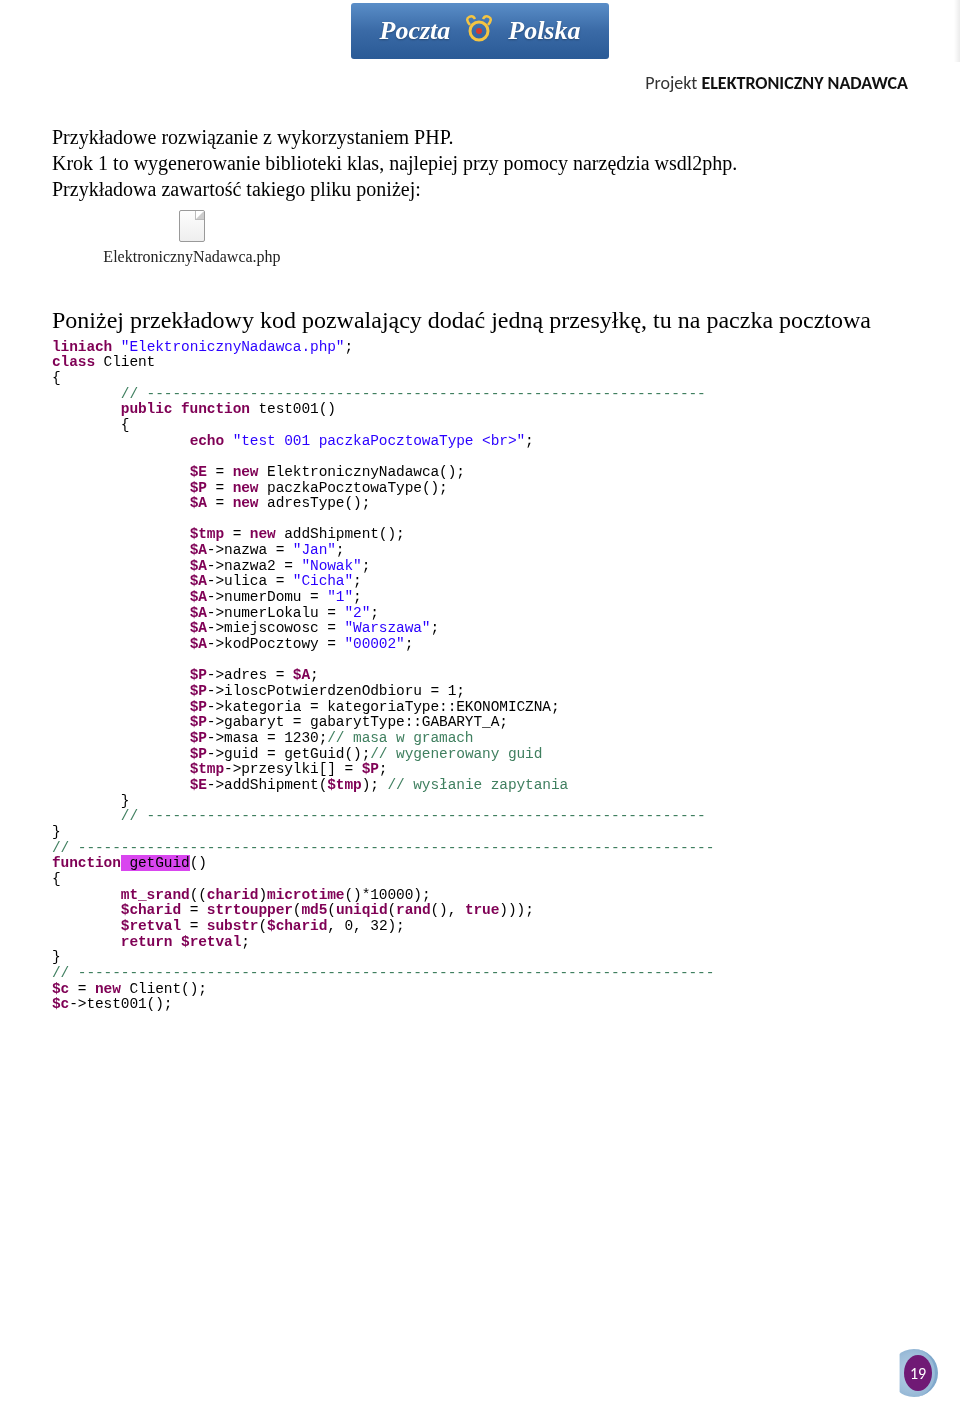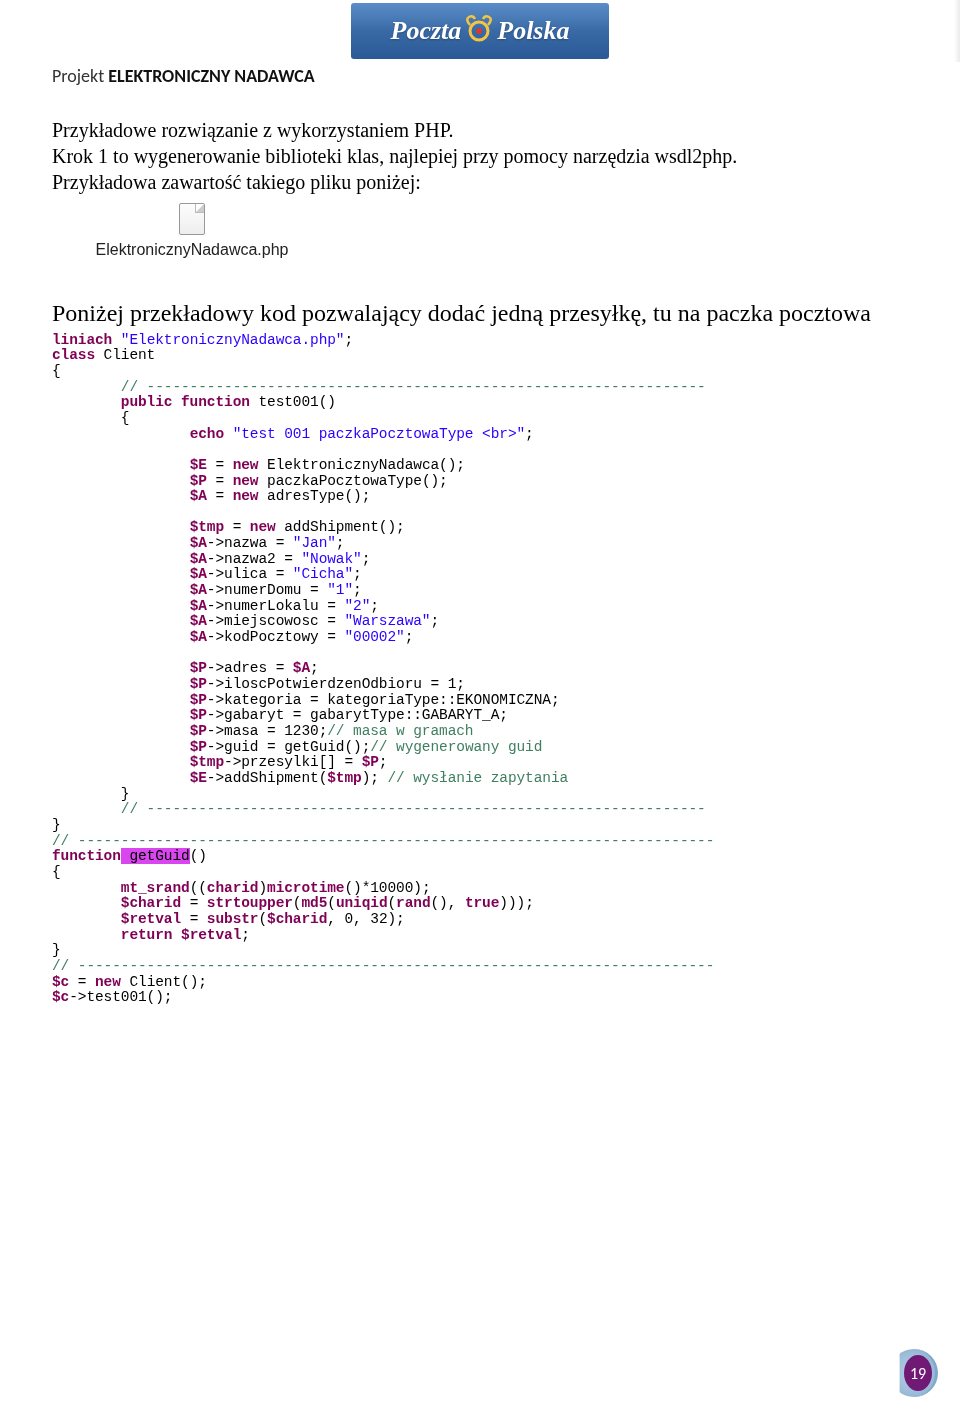--- a/index.html
+++ b/index.html
@@ -4,40 +4,40 @@
 <style>
   * { margin: 0; padding: 0; box-sizing: border-box; }
   body { width: 960px; min-height: 1423px; background: #ffffff; font-family: "Times New Roman", serif; position: relative; }
   .page { padding: 0 52px; }
   .header { text-align: center; padding-top: 3px; }
   .logo-banner {
     display: inline-block; width: 258px; height: 56px;
     background: linear-gradient(to bottom, #5a8ec8 0%, #3a6aa6 50%, #2a5a96 100%);
     border-radius: 3px; position: relative;
   }
-  .logo-content { display: flex; align-items: center; justify-content: center; height: 100%; gap: 0; }
+  .logo-content { display: flex; align-items: center; justify-content: center; height: 100%; gap: 11px; }
   .logo-text-left, .logo-text-right {
     color: #fff; font-family: Georgia, serif; font-size: 26px; font-style: italic; font-weight: bold;
     text-shadow: 0 1px 2px rgba(0,0,0,0.3);
   }
   .horn-icon { width: 36px; height: 28px; }
-  .project-title { text-align: left; font-size: 18px; margin-top: 6px; font-family: "Calibri", sans-serif; }
+  .project-title { text-align: right; font-size: 18px; margin-top: 13px; font-family: "Calibri", sans-serif; }
   .project-title .part1 { color: #333; }
   .project-title .part2 { font-weight: bold; color: #111; }
   .body-text { font-size: 20px; color: #000; margin-top: 30px; line-height: 1.3; }
   .file-attach { margin: 8px 0 0 40px; width: 200px; text-align: center; }
   .file-icon {
     display: inline-block; width: 26px; height: 32px; border: 1px solid #999; border-radius: 2px;
     background: linear-gradient(to bottom, #fdfdfd, #eee); position: relative;
   }
   .file-icon::before {
     content: ''; position: absolute; top: 0; right: 0; width: 8px; height: 8px;
     background: linear-gradient(135deg, #fff 45%, #ccc 55%); border-left: 1px solid #bbb; border-bottom: 1px solid #bbb;
   }
-  .file-label { font-family: Liberation Sans, sans-serif; font-size: 16px; color: #222; margin-top: 2px; }
+  .file-label { font-family: Liberation Serif, serif; font-size: 16px; color: #222; margin-top: 2px; }
   .sub-text { font-size: 20px; color: #000; margin-top: 8px; line-height: 1.4; }
   .intro-text { font-size: 24px; color: #000; margin-top: 38px; line-height: 1.4; }
   .code-block {
     font-family: Consolas, "Courier New", monospace; font-size: 14.5px; line-height: 1.08;
     white-space: pre; color: #000; margin-top: 2px; letter-spacing: -0.1px;
   }
   .kw { color: #7f0055; font-weight: bold; }
   .var { color: #7f0055; font-weight: bold; }
   .str { color: #2a00ff; }
   .comm { color: #3f7f5f; }

